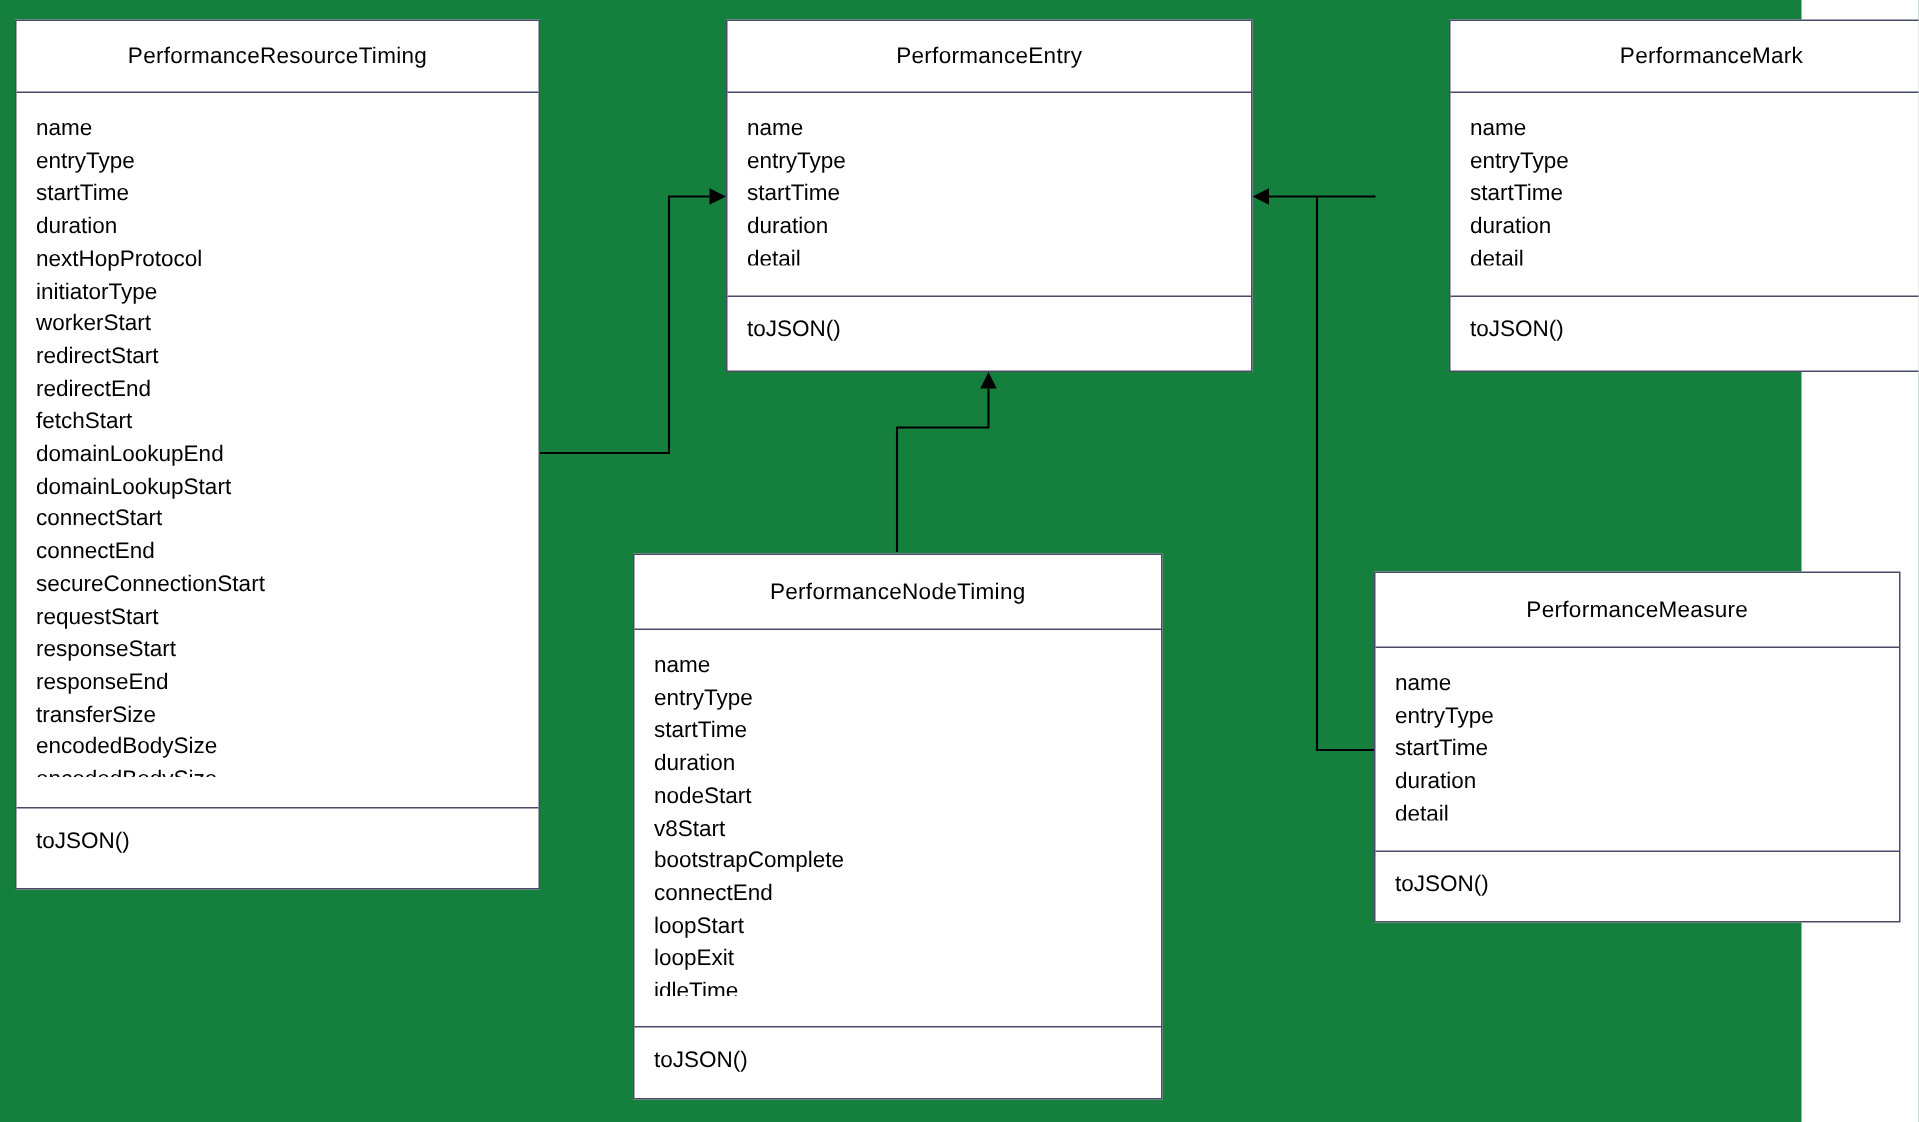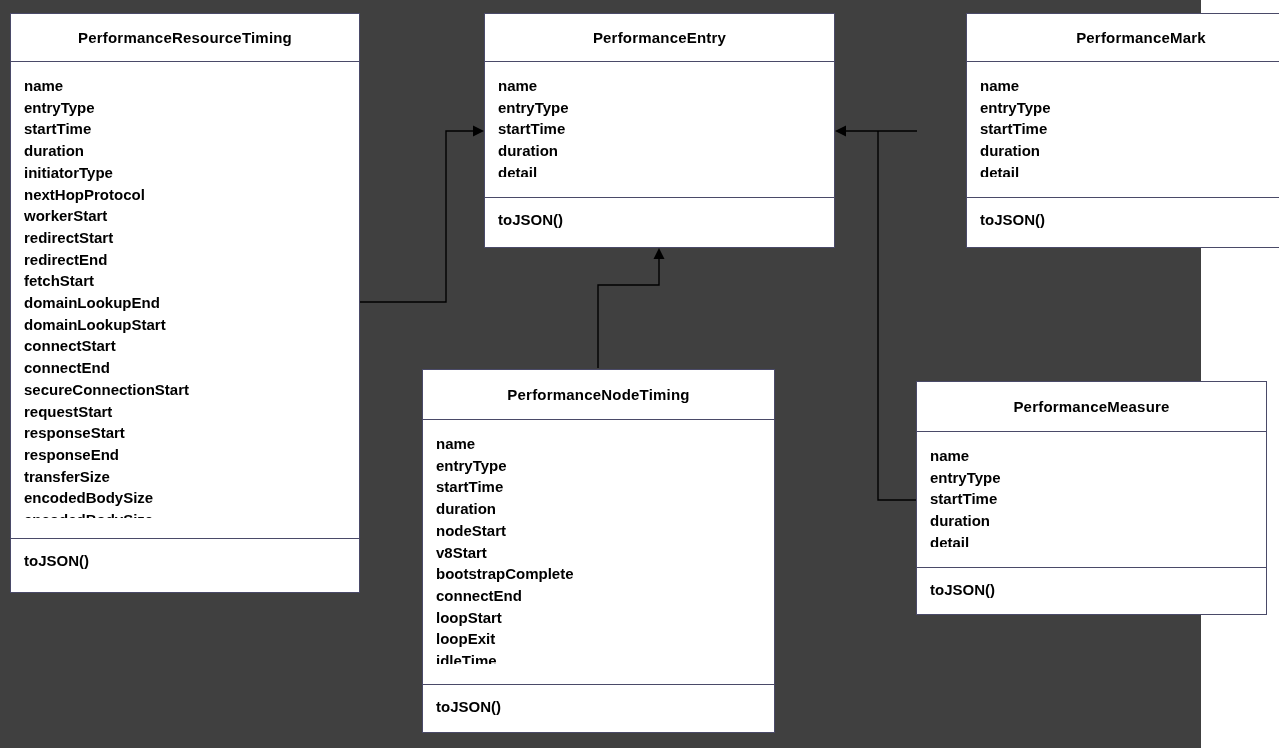--- a/index.html
+++ b/index.html
@@ -5,22 +5,21 @@
   * { margin: 0; padding: 0; box-sizing: border-box; }
   html, body {
     width: 1279px; height: 748px;
     background: #ffffff;
     overflow: hidden;
     font-family: "Liberation Sans", sans-serif;
   }
   .canvas {
     position: relative;
     width: 1201px; height: 748px;
-    background: #404040;
-    font-weight: bold;
+    background: #15803d;
   }
   .connector-layer {
     position: absolute;
     left: 0; top: 0;
     width: 1279px; height: 748px;
     pointer-events: none;
   }
   .uml-class {
     position: absolute;
     border: 1.5px solid #4a4a68;
@@ -86,22 +85,22 @@
     </g>
   </svg>
 
   <div class="uml-class" id="box-resource-timing">
     <div class="uml-title">PerformanceResourceTiming</div>
     <div class="uml-attrs">
         <div class="member">name</div>
         <div class="member">entryType</div>
         <div class="member">startTime</div>
         <div class="member">duration</div>
+        <div class="member">nextHopProtocol</div>
         <div class="member">initiatorType</div>
-        <div class="member">nextHopProtocol</div>
         <div class="member">workerStart</div>
         <div class="member">redirectStart</div>
         <div class="member">redirectEnd</div>
         <div class="member">fetchStart</div>
         <div class="member">domainLookupEnd</div>
         <div class="member">domainLookupStart</div>
         <div class="member">connectStart</div>
         <div class="member">connectEnd</div>
         <div class="member">secureConnectionStart</div>
         <div class="member">requestStart</div>

